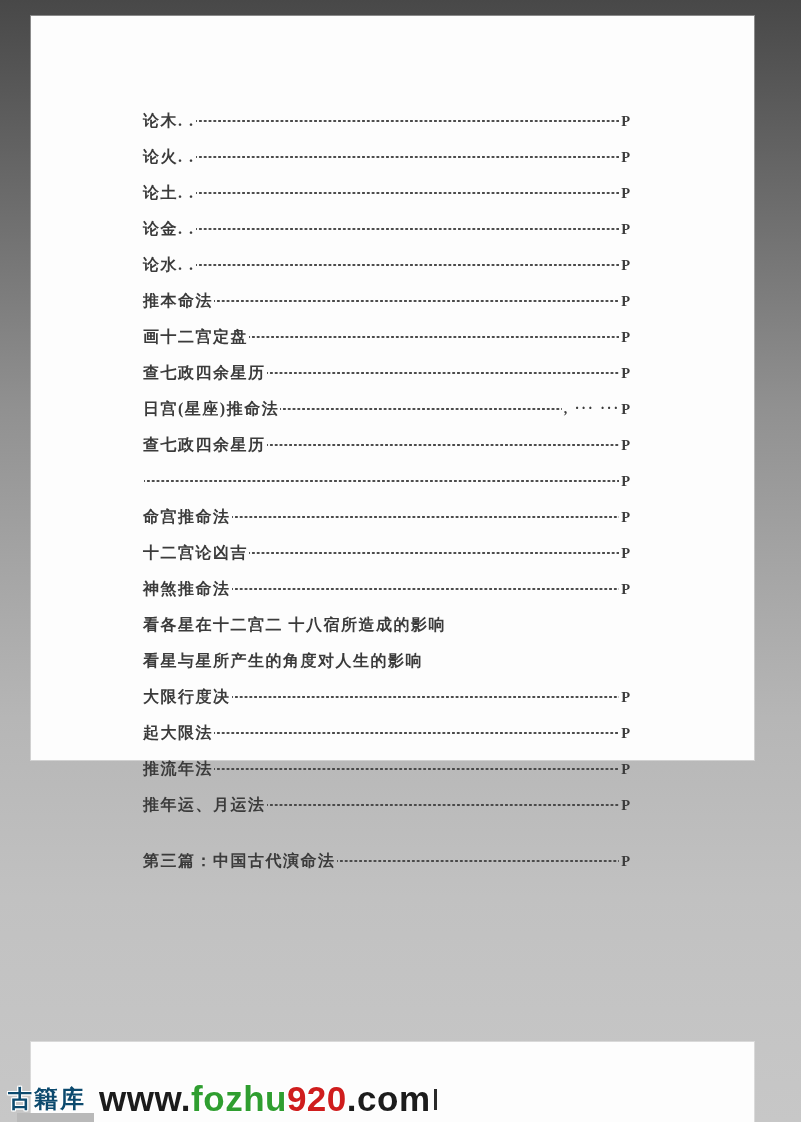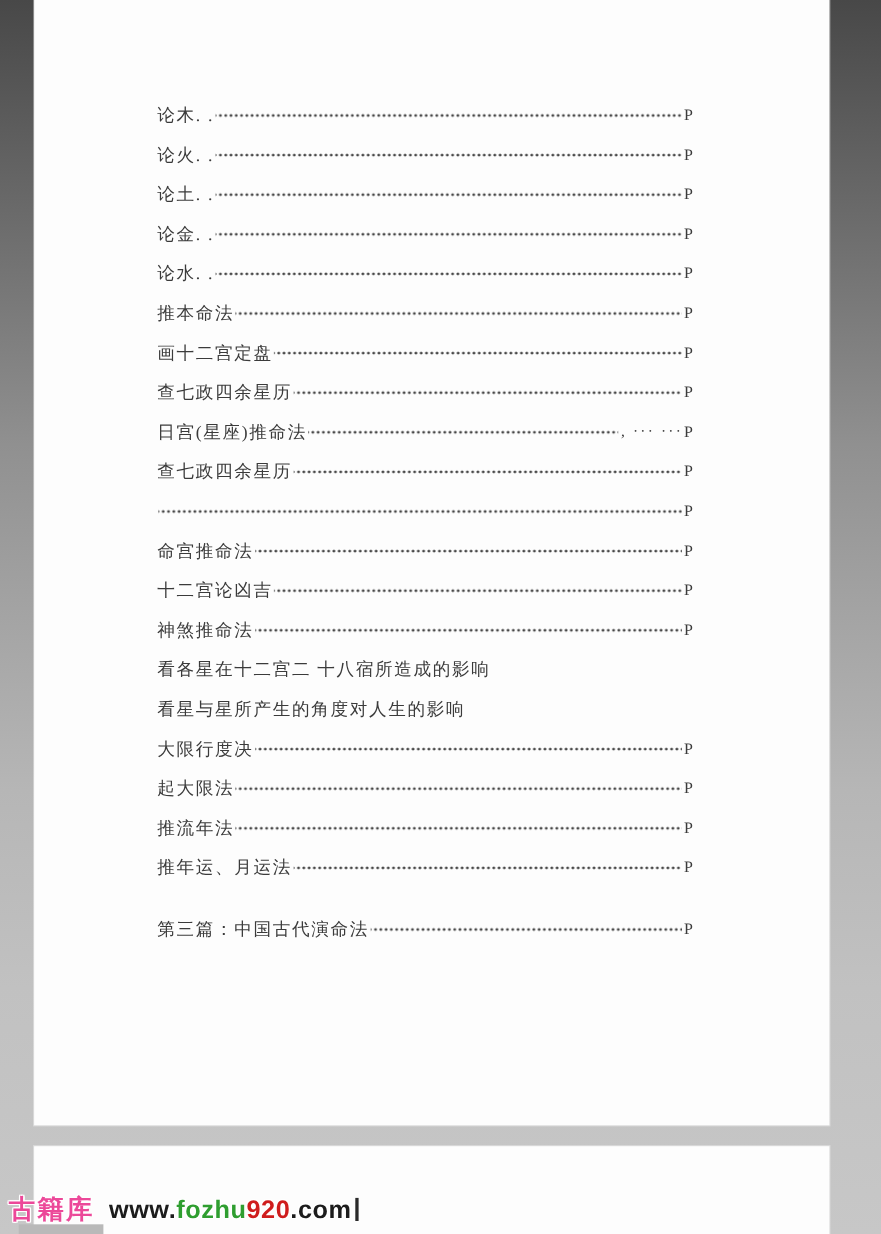--- a/index.html
+++ b/index.html
@@ -12,21 +12,21 @@
       #a4a4a4 50%, #b6b6b6 64%, #c1c1c1 80%, #c7c7c7 100%);
     font-family: "Liberation Serif", "DejaVu Serif", serif;
   }
   .page {
     position: absolute;
     left: 31px;
     width: 723px;
     background: #fdfdfd;
     box-shadow: 0 0 0 1px rgba(255,255,255,0.35);
   }
-  .page-1 { top: 0; height: 1023px; }
+  .page-1 { top: 16px; height: 744px; font-weight: bold; }
   .page-2 { top: 1042px; height: 80px; }
 
   .toc {
     position: absolute;
     top: 87px; left: 112px;
     width: 487px;
     color: #3b3b3b;
   }
   .toc-row, .toc-heading {
     height: 36px;
@@ -65,27 +65,27 @@
     left: 8px; top: 1082px;
     height: 34px;
     display: flex;
     align-items: center;
     z-index: 5;
     font-family: "Liberation Sans", "DejaVu Sans", sans-serif;
     font-weight: bold;
   }
   .wm-cn {
     font-size: 24px;
-    color: #ec4899;
+    color: #0c4a6e;
     letter-spacing: 2px;
     text-shadow: 0 0 2px #fff, 1px 0 #fff, -1px 0 #fff, 0 1px #fff, 0 -1px #fff,
                  1px 1px #fff, -1px -1px #fff, 1px -1px #fff, -1px 1px #fff;
   }
   .wm-url {
-    font-size: 23px;
+    font-size: 35px;
     margin-left: 13px;
     letter-spacing: 0.5px;
     color: #1c1c1c;
     text-shadow: 0 0 2px #fff, 1px 1px #fff, -1px -1px #fff, 1px -1px #fff, -1px 1px #fff;
   }
   .wm-caret {
     width: 3px; height: 21px;
     background: #2a2a2a;
     margin-left: 3px;
   }

